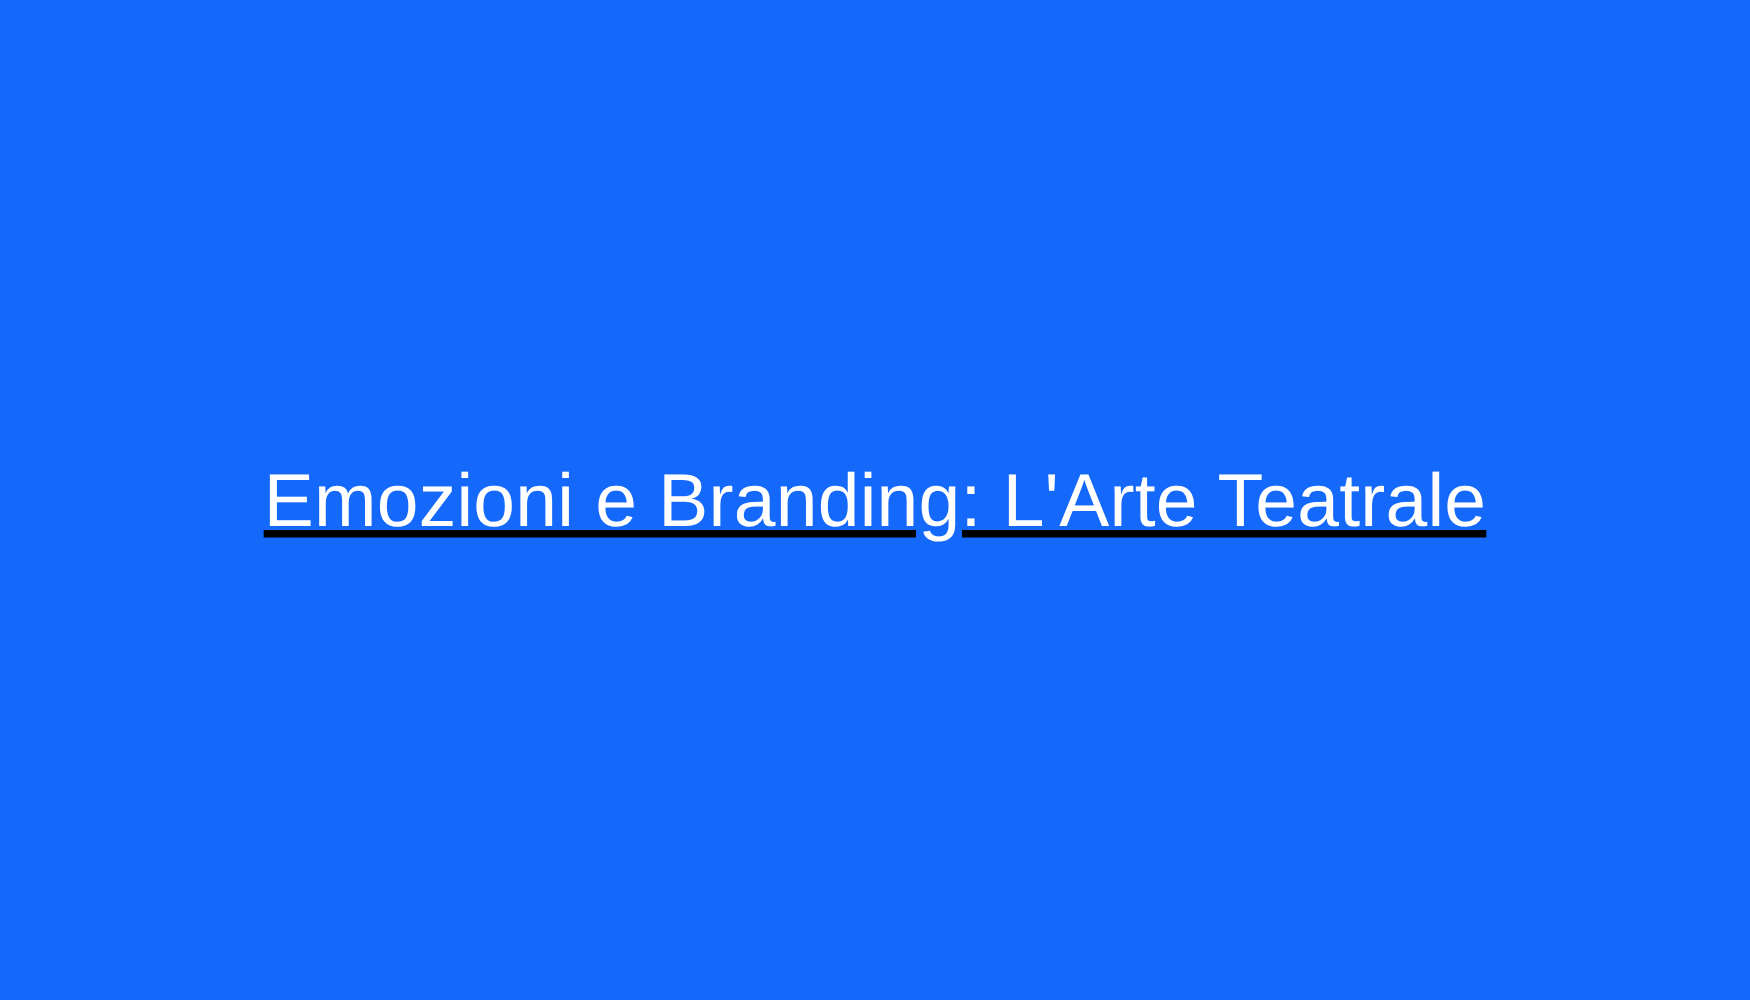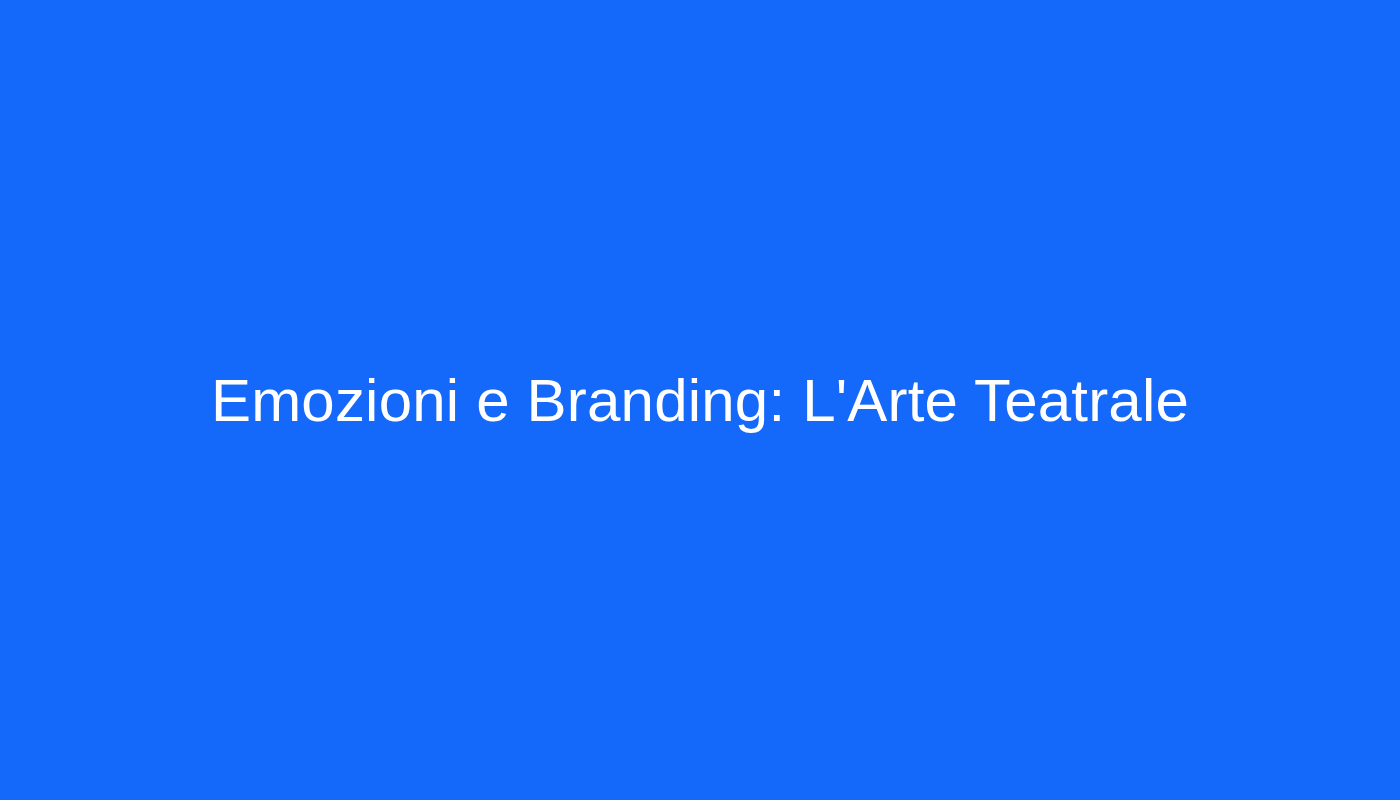--- a/index.html
+++ b/index.html
@@ -26,20 +26,21 @@
     align-items: center;
     justify-content: center;
     text-align: center;
   }
 
   .hero-inner {
     display: block;
     width: 100%;
     padding: 0 40px;
     box-sizing: border-box;
+    text-decoration: underline;
   }
 
   .hero-title {
     margin: 0;
     font-family: "Liberation Sans", sans-serif;
     font-weight: 400;
     font-size: 60px;
     line-height: 1.15;
     letter-spacing: 0.2px;
     color: #ffffff;

